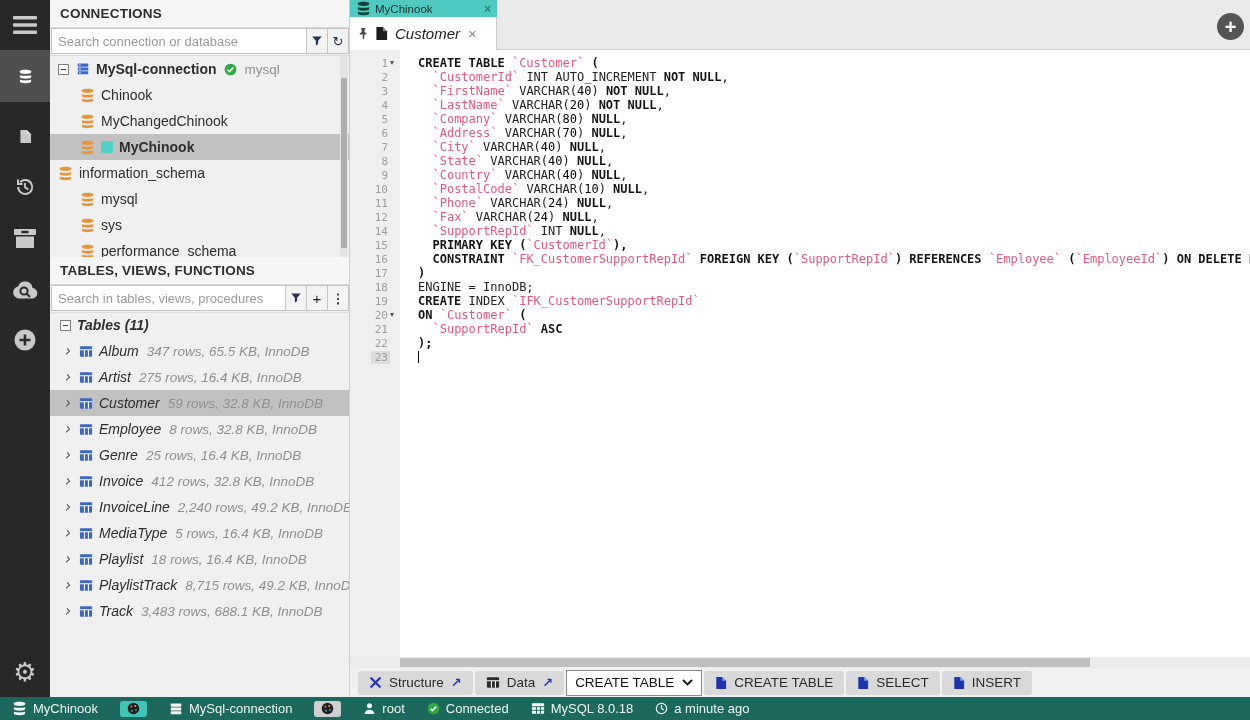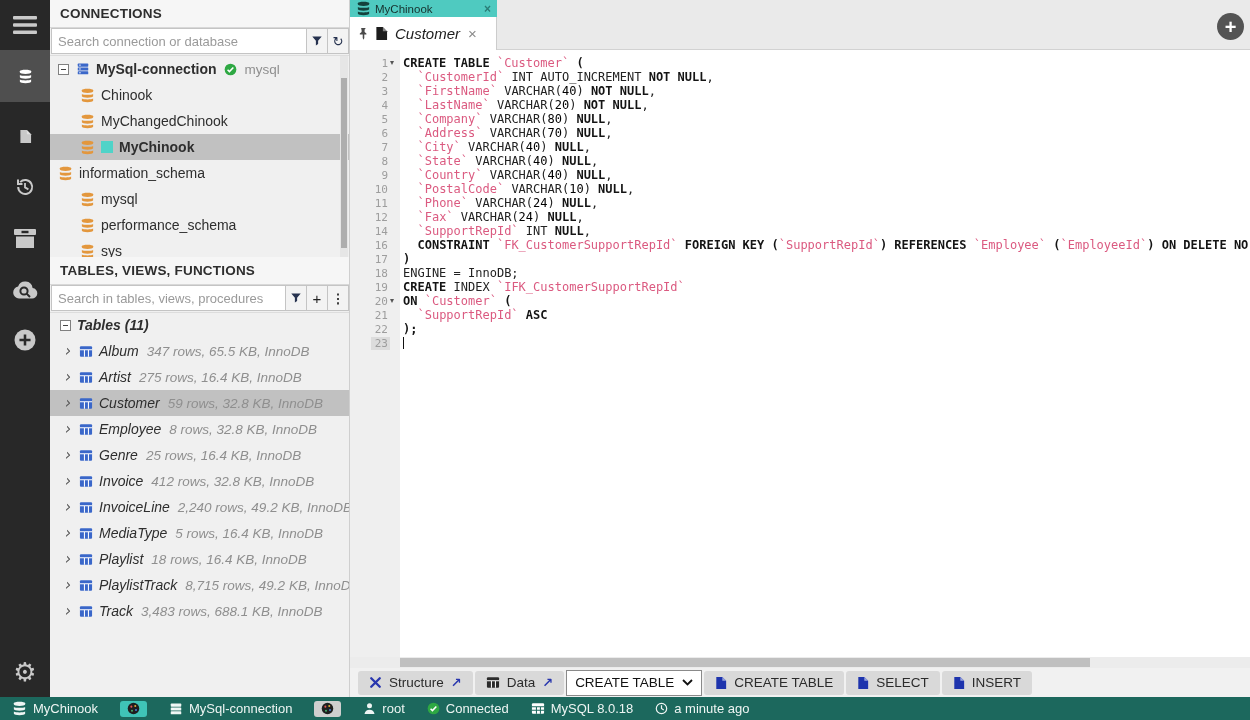--- a/index.html
+++ b/index.html
@@ -69,21 +69,21 @@
   .editor { position:absolute; left:0; right:0; top:50px; bottom:40px; background:#fff; overflow:hidden; }
   .gutter-bg { position:absolute; left:0; top:0; bottom:0; width:50px; background:#efefef; }
   .lines { position:absolute; left:0; right:0; top:6px; }
   .cl { display:flex; height:14px; }
   .gut { width:50px; flex:0 0 auto; display:flex; justify-content:flex-end; align-items:center; }
   .gut .num { font-family:"DejaVu Sans Mono", monospace; font-size:11px; color:#9d9d9d;
               text-align:right; padding-right:2px; }
   .gut .fold { width:10px; font-size:8px; color:#555; line-height:10px; }
   .gut.cur .num { background:#dcdcdc; padding-left:4px; }
   .cd { flex:1; white-space:pre; overflow:hidden; font-family:"DejaVu Sans Mono", monospace;
-        font-size:12px; line-height:14px; padding-left:3px; color:#222; }
+        font-size:12px; line-height:14px; padding-left:18px; color:#222; }
   .tk-kw { font-weight:bold; color:#141414; }
   .tk-id { color:#db5a80; }
   .tk-num { color:#000000;margin-top:9px; }
   .tk-pl { color:#222; }
   .caret { display:inline-block; width:1px; height:12px; background:#111; vertical-align:-2px; }
 
   .hscroll { position:absolute; left:0; right:0; bottom:29px; height:11px; background:#ececec; }
   .hscroll .hthumb { position:absolute; top:1px; height:9px; left:50px; width:690px; background:#c0c0c0; }
 
   .btoolbar { position:absolute; left:0; right:0; bottom:0; height:29px; background:#f1f1f1;
@@ -289,33 +289,33 @@
         <div class="trow" style="padding-left: 30px;">
           <span class="ic" style="color: rgb(227, 151, 61);">
             <svg width="15" height="15" viewBox="0 0 16 16">
               <g fill="currentColor">
                 <path d="M2 2.3C2 1.5 4.7.8 8 .8s6 .7 6 1.5v1.5c0 .8-2.7 1.5-6 1.5S2 4.6 2 3.8z"></path>
                 <path d="M2 6.3c1.2.6 3.5 1 6 1s4.8-.4 6-1v2.5c0 .8-2.7 1.5-6 1.5s-6-.7-6-1.5z"></path>
                 <path d="M2 11.2c1.2.6 3.5 1 6 1s4.8-.4 6-1v2.5c0 .8-2.7 1.5-6 1.5s-6-.7-6-1.5z"></path>
               </g>
             </svg>
           </span>
-          <span class="lbl">performance_schema</span>
+          <span class="lbl">sys</span>
         </div>
         <div class="trow" style="padding-left: 30px;">
           <span class="ic" style="color: rgb(227, 151, 61);">
             <svg width="15" height="15" viewBox="0 0 16 16">
               <g fill="currentColor">
                 <path d="M2 2.3C2 1.5 4.7.8 8 .8s6 .7 6 1.5v1.5c0 .8-2.7 1.5-6 1.5S2 4.6 2 3.8z"></path>
                 <path d="M2 6.3c1.2.6 3.5 1 6 1s4.8-.4 6-1v2.5c0 .8-2.7 1.5-6 1.5s-6-.7-6-1.5z"></path>
                 <path d="M2 11.2c1.2.6 3.5 1 6 1s4.8-.4 6-1v2.5c0 .8-2.7 1.5-6 1.5s-6-.7-6-1.5z"></path>
               </g>
             </svg>
           </span>
-          <span class="lbl">sys</span>
+          <span class="lbl">performance_schema</span>
         </div>
         <div class="vscroll">
           <div class="thumb"></div>
         </div>
       </div>
 
     <div class="phead" style="top:257px">TABLES, VIEWS, FUNCTIONS</div>
     <div class="srow" style="top:285px; padding:0 0 0 1px;">
       <input placeholder="Search in tables, views, procedures" style="">
       <span class="sbtn">
@@ -580,20 +580,27 @@
           </div>
           <div class="cl">
             <div class="gut">
               <span class="num">14</span>
               <span class="fold"></span>
             </div>
             <div class="cd"><span class="tk-pl">  </span><span class="tk-id">`SupportRepId`</span><span class="tk-pl"> INT </span><span class="tk-kw">NULL</span><span class="tk-pl">,</span></div>
           </div>
           <div class="cl">
             <div class="gut">
+              <span class="num">15</span>
+              <span class="fold"></span>
+            </div>
+            <div class="cd"><span class="tk-pl">  </span><span class="tk-kw">PRIMARY KEY (</span><span class="tk-id">`CustomerId`</span><span class="tk-kw">),</span></div>
+          </div>
+          <div class="cl">
+            <div class="gut">
               <span class="num">16</span>
               <span class="fold"></span>
             </div>
             <div class="cd"><span class="tk-pl">  </span><span class="tk-kw">CONSTRAINT </span><span class="tk-id">`FK_CustomerSupportRepId`</span><span class="tk-kw"> FOREIGN KEY (</span><span class="tk-id">`SupportRepId`</span><span class="tk-kw">) REFERENCES </span><span class="tk-id">`Employee`</span><span class="tk-kw"> (</span><span class="tk-id">`EmployeeId`</span><span class="tk-kw">) ON DELETE NO</span></div>
           </div>
           <div class="cl">
             <div class="gut">
               <span class="num">17</span>
               <span class="fold"></span>
             </div>

